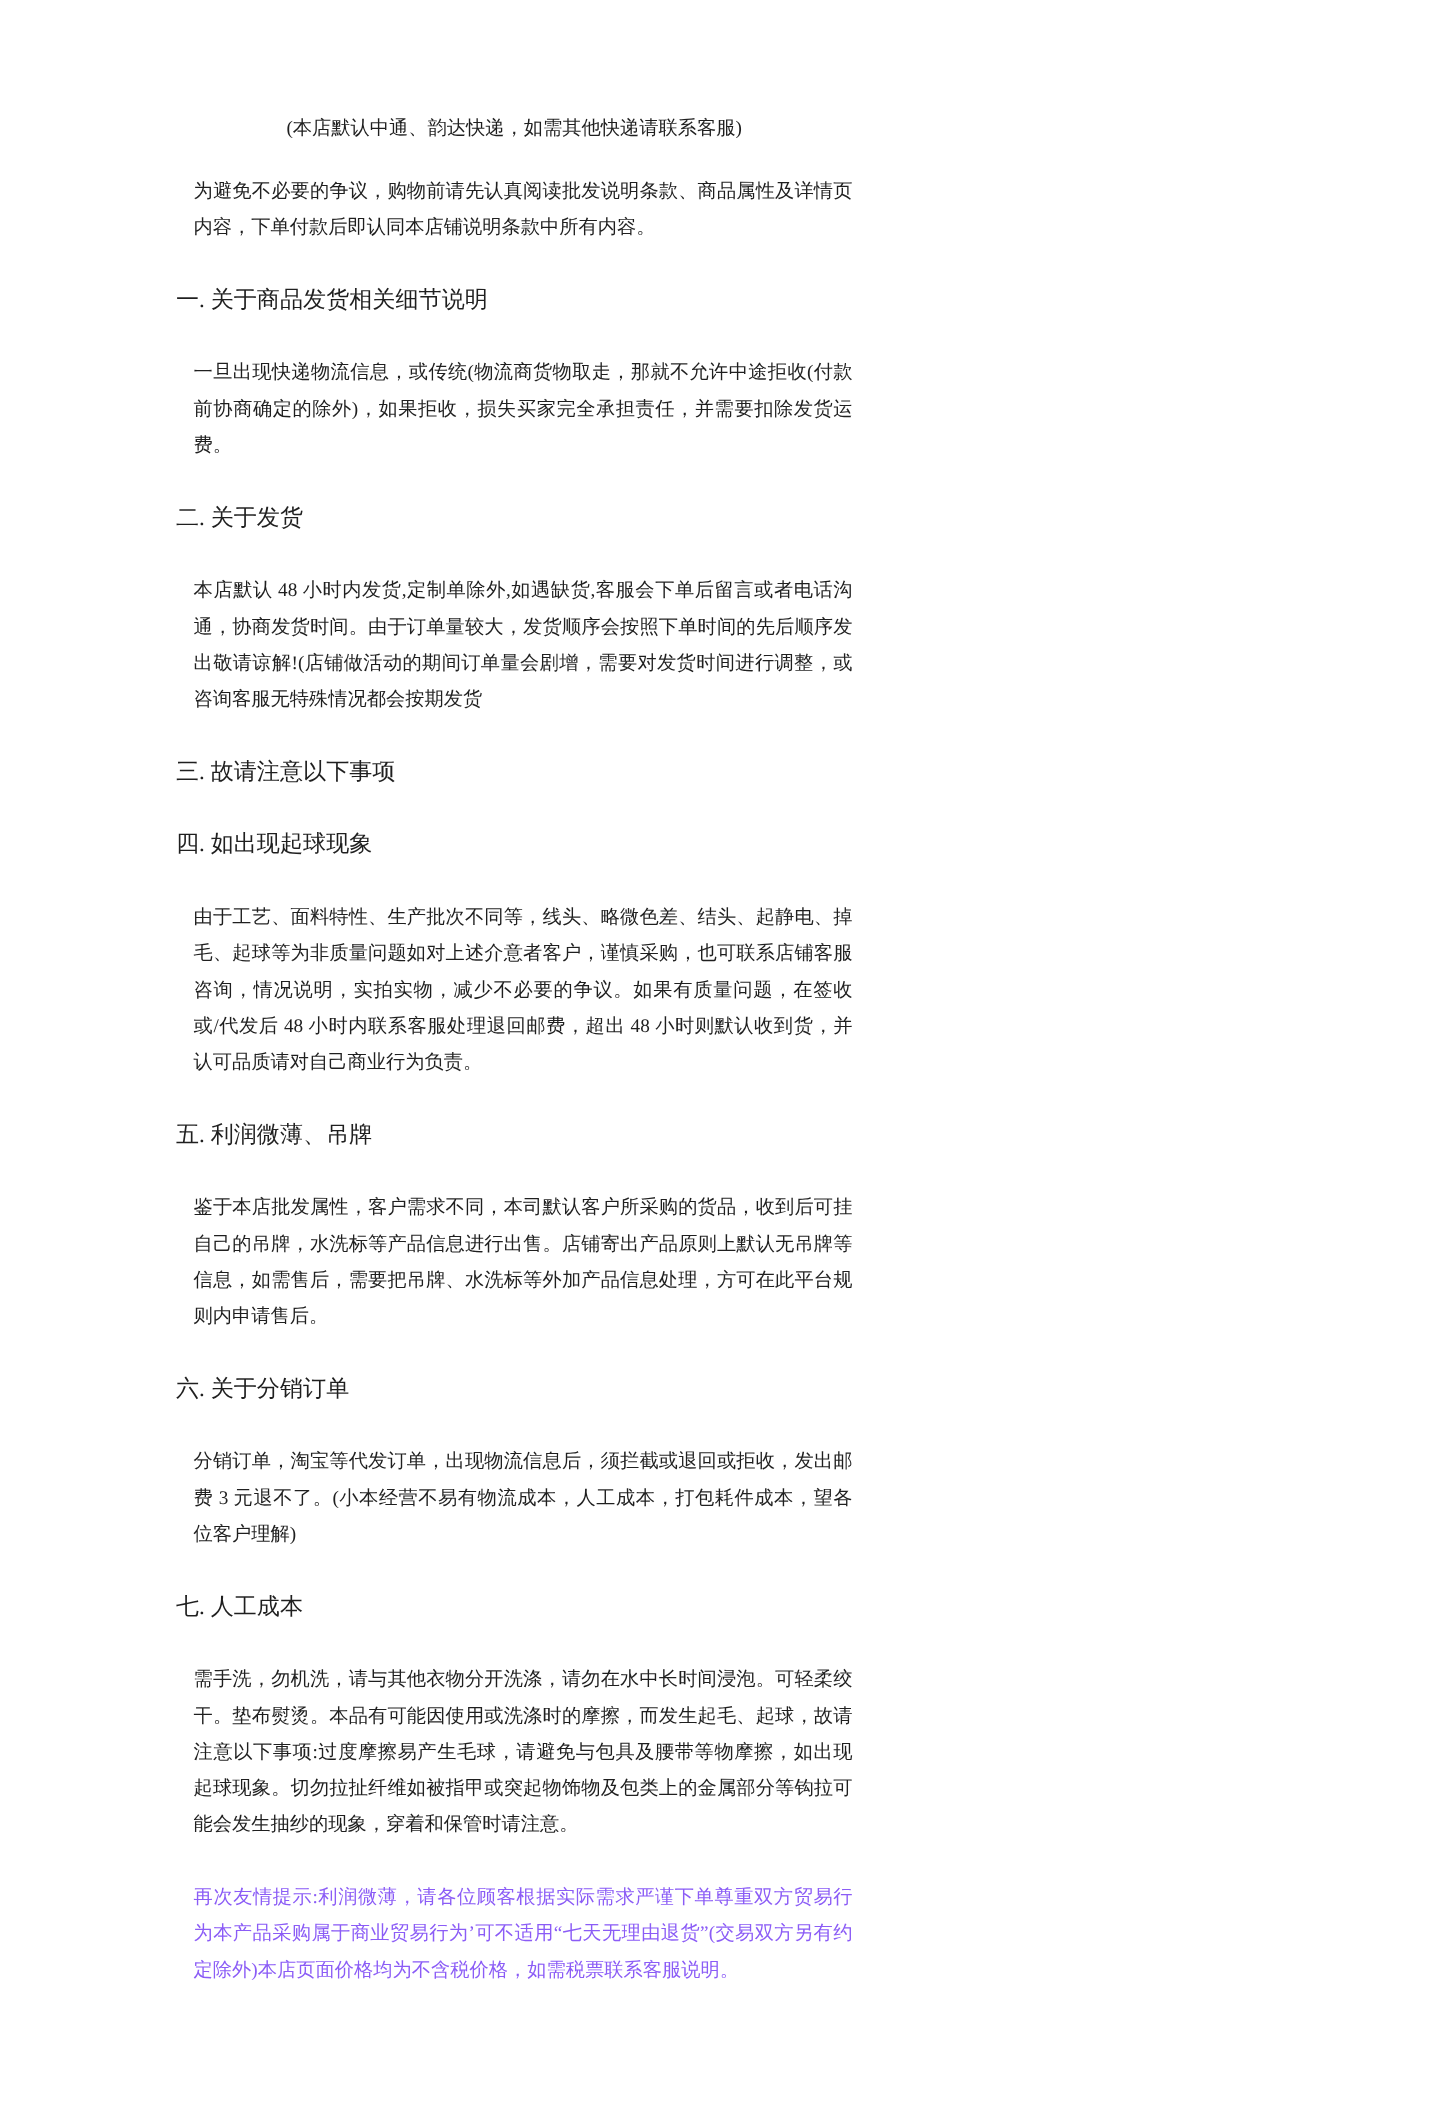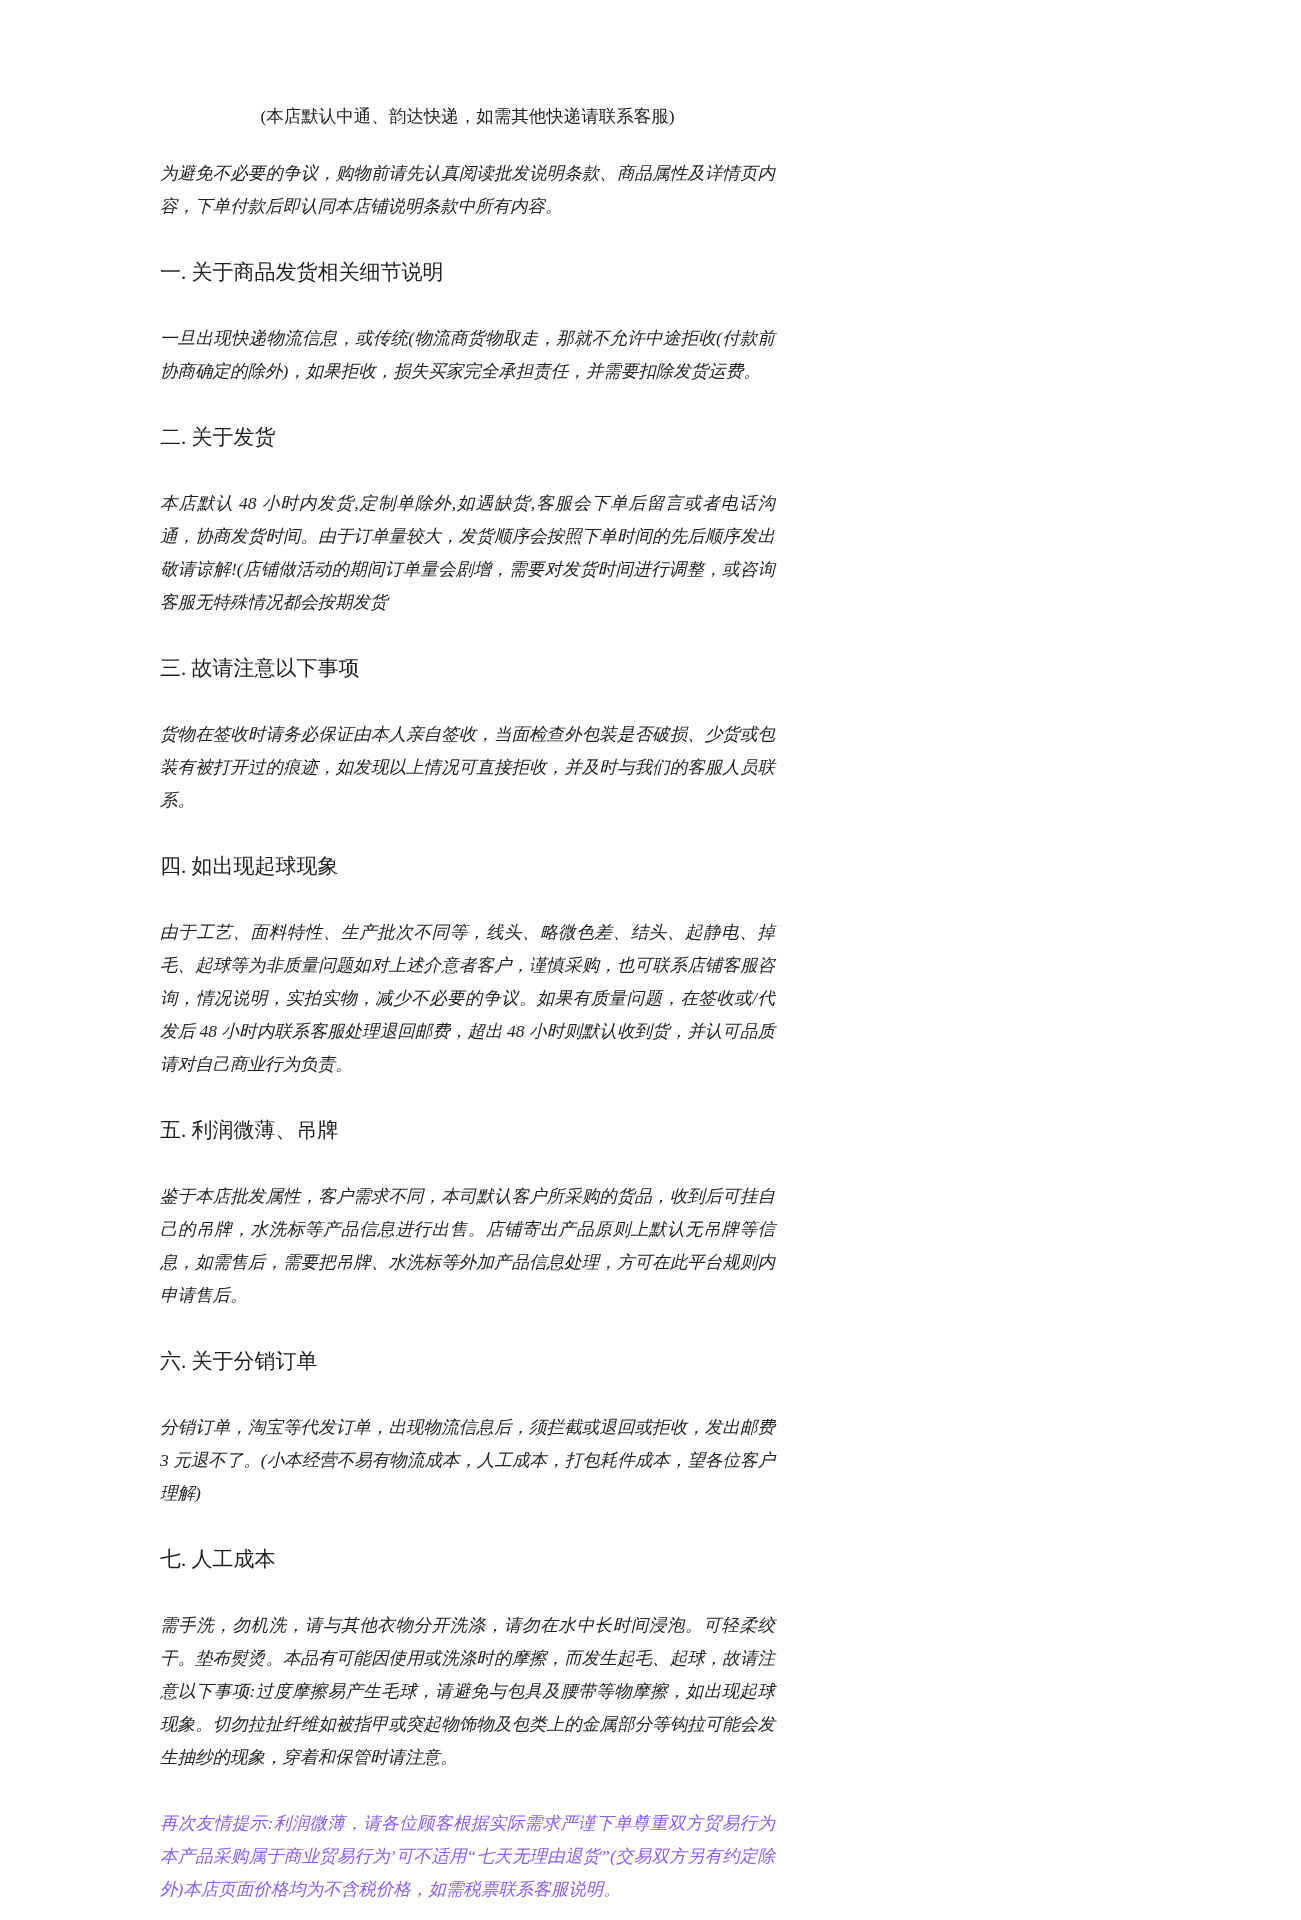--- a/index.html
+++ b/index.html
@@ -22,24 +22,23 @@
   .doc-title {
     font-size: 17.5px;
     font-weight: normal;
     text-align: center;
     line-height: 33px;
     margin: 0 0 24px 0;
   }
   .para {
     font-size: 17.5px;
     line-height: 33px;
-    margin: 0 0 33px 0;
+    margin: 0 0 33px 16px;
     text-align: justify;
     text-justify: inter-ideograph;
-    font-style: italic;
   }
   .sec-heading {
     font-size: 21px;
     font-weight: normal;
     line-height: 33px;
     margin: 0 0 33px 0;
   }
   .highlight {
     color: #8b5cf6;
   }
@@ -53,21 +52,20 @@
 
   <p class="para">为避免不必要的争议，购物前请先认真阅读批发说明条款、商品属性及详情页内容，下单付款后即认同本店铺说明条款中所有内容。</p>
 
   <h2 class="sec-heading">一. 关于商品发货相关细节说明</h2>
   <p class="para">一旦出现快递物流信息，或传统(物流商货物取走，那就不允许中途拒收(付款前协商确定的除外)，如果拒收，损失买家完全承担责任，并需要扣除发货运费。</p>
 
   <h2 class="sec-heading">二. 关于发货</h2>
   <p class="para">本店默认 48 小时内发货,定制单除外,如遇缺货,客服会下单后留言或者电话沟通，协商发货时间。由于订单量较大，发货顺序会按照下单时间的先后顺序发出敬请谅解!(店铺做活动的期间订单量会剧增，需要对发货时间进行调整，或咨询客服无特殊情况都会按期发货</p>
 
   <h2 class="sec-heading">三. 故请注意以下事项</h2>
-  <p class="para">货物在签收时请务必保证由本人亲自签收，当面检查外包装是否破损、少货或包装有被打开过的痕迹，如发现以上情况可直接拒收，并及时与我们的客服人员联系。</p>
 
   <h2 class="sec-heading">四. 如出现起球现象</h2>
   <p class="para">由于工艺、面料特性、生产批次不同等，线头、略微色差、结头、起静电、掉毛、起球等为非质量问题如对上述介意者客户，谨慎采购，也可联系店铺客服咨询，情况说明，实拍实物，减少不必要的争议。如果有质量问题，在签收或/代发后 48 小时内联系客服处理退回邮费，超出 48 小时则默认收到货，并认可品质请对自己商业行为负责。</p>
 
   <h2 class="sec-heading">五. 利润微薄、吊牌</h2>
   <p class="para">鉴于本店批发属性，客户需求不同，本司默认客户所采购的货品，收到后可挂自己的吊牌，水洗标等产品信息进行出售。店铺寄出产品原则上默认无吊牌等信息，如需售后，需要把吊牌、水洗标等外加产品信息处理，方可在此平台规则内申请售后。</p>
 
   <h2 class="sec-heading">六. 关于分销订单</h2>
   <p class="para">分销订单，淘宝等代发订单，出现物流信息后，须拦截或退回或拒收，发出邮费 3 元退不了。(小本经营不易有物流成本，人工成本，打包耗件成本，望各位客户理解)</p>
 

